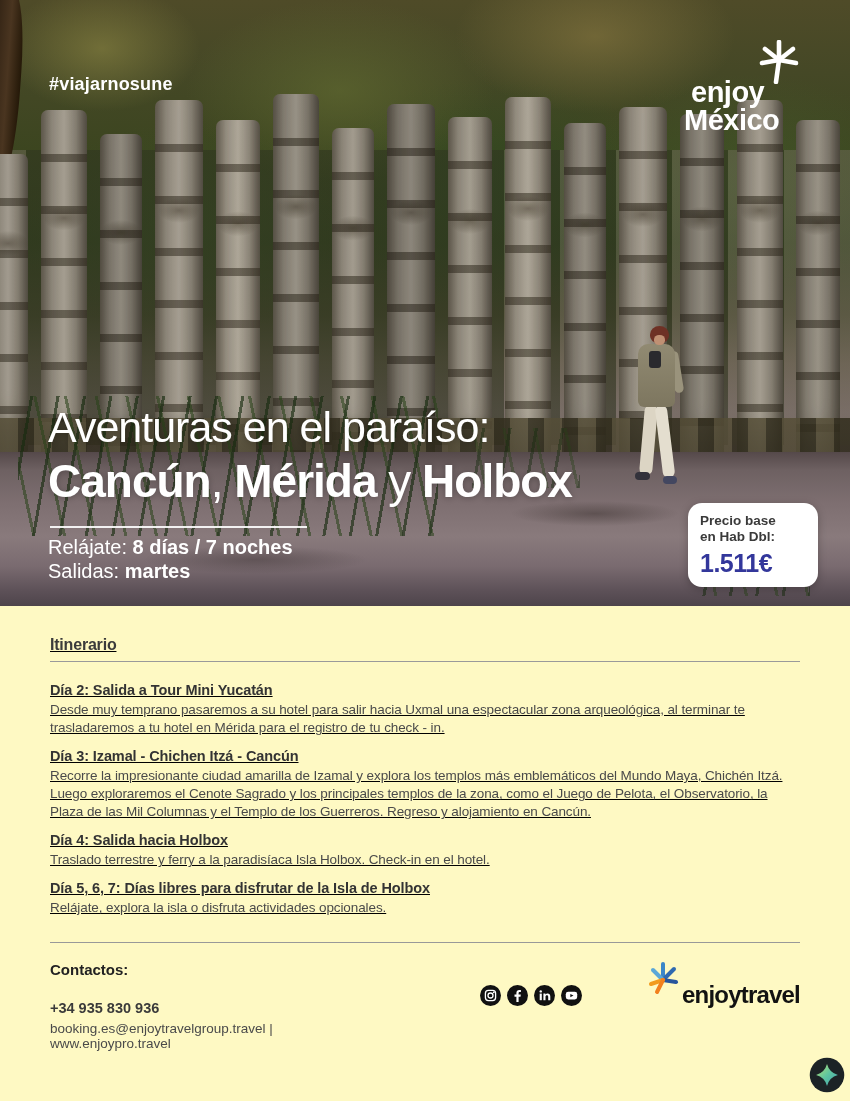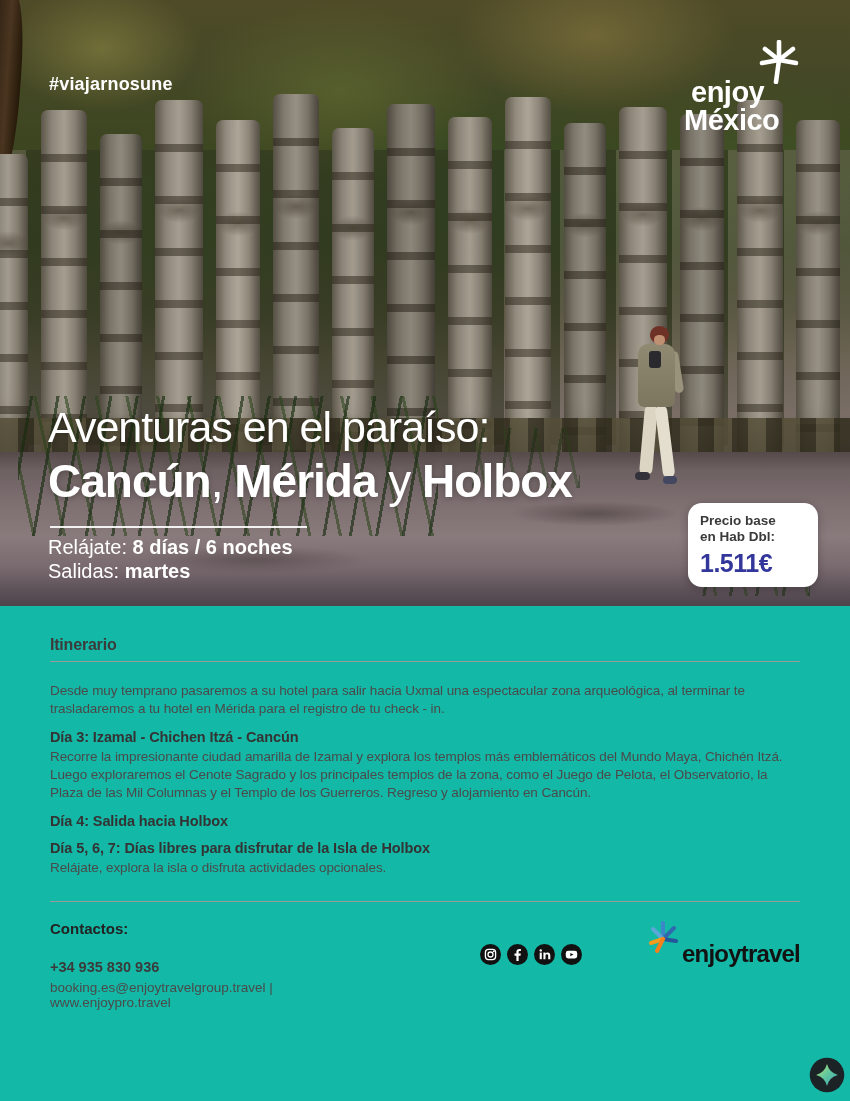--- a/index.html
+++ b/index.html
@@ -1,20 +1,20 @@
 <!DOCTYPE html>
 <html><head>
 <meta charset="utf-8">
 <style>
   * { margin:0; padding:0; box-sizing:border-box; }
   html,body { background:#e8e8e8; }
   body { font-family:"Liberation Sans", sans-serif; }
   .page {
     position:relative; width:850px; height:1101px; margin:0 auto;
-    background:#14b8a6; overflow:hidden;
+    background:#fef9c3; overflow:hidden;
   }
 
   
   .hero {
     position:relative; width:850px; height:606px; overflow:hidden;
     background:
       radial-gradient(ellipse 140px 90px at 12% 8%,  rgba(146,140,70,.55), transparent 70%),
       radial-gradient(ellipse 220px 130px at 40% 15%, rgba(100,110,50,.6), transparent 70%),
       radial-gradient(ellipse 200px 110px at 70% 6%,  rgba(150,130,70,.5), transparent 70%),
       radial-gradient(ellipse 260px 160px at 58% 32%, rgba(45,75,35,.65), transparent 72%),
@@ -121,21 +121,21 @@
 
   .pricebox {
     position:absolute; left:688px; top:503px; width:130px; height:84px; z-index:6;
     background:#ffffff; border-radius:14px; padding:10px 12px 8px 12px;
     box-shadow:0 2px 8px rgba(0,0,0,.25);
   }
   .pricebox .pl { font-size:13.5px; font-weight:700; color:#3a3a3a; line-height:16px; }
   .pricebox .pv { font-size:25px; font-weight:700; color:#33379B; letter-spacing:-.5px; margin-top:4px; }
 
   
-  .content { padding:30px 50px 0 50px; }
+  .content { padding:30px 50px 0 50px;text-decoration:underline; }
   .itin-head { font-size:16px; font-weight:700; color:#3b3b3b; letter-spacing:-.2px; }
   .itin-rule { border:none; border-top:1px solid #9a9a9a; margin-top:7px; }
   .days { margin-top:20px; }
   .day { margin-bottom:11px; }
   .day-title { font-size:14.5px; font-weight:700; color:#333333; margin-bottom:3px; letter-spacing:-.1px; }
   .day-desc  { font-size:13.5px; color:#4a4a4a; line-height:1.34; letter-spacing:-.1px; }
   .bottom-rule { border:none; border-top:1px solid #999999; margin:24px 50px 0 50px; }
 
   
   .footer { display:flex; padding:18px 50px 0 50px; align-items:flex-start; }
@@ -214,49 +214,51 @@
     </div>
 
     <div class="hero-text title">
       <div class="t1">Aventuras en el paraíso:</div>
       <div class="t2"><b>Cancún</b><span>, </span><b>Mérida</b><span> y </span><b>Holbox</b></div>
     </div>
 
     <div class="sepline"></div>
 
     <div class="hero-text dur">
-      <div><span>Relájate: </span><b>8 días / 6 noches</b></div>
+      <div><span>Relájate: </span><b>8 días / 7 noches</b></div>
       <div><span>Salidas: </span><b>martes</b></div>
     </div>
 
     <div class="pricebox">
       <div class="pl">Precio base</div>
       <div class="pl">en Hab Dbl:</div>
       <div class="pv" style="color: rgb(51, 55, 155);">1.511€</div>
     </div>
   </div>
 
   <div class="content">
     <h2 class="itin-head">Itinerario</h2>
     <hr class="itin-rule">
     <div class="days" id="days">
   <div class="day">
   </div>
 
   <div class="day">
+    <h3 class="day-title">Día 2: Salida a Tour Mini Yucatán</h3>
     <p class="day-desc">Desde muy temprano pasaremos a su hotel para salir hacia Uxmal una espectacular zona arqueológica, al terminar te trasladaremos a tu hotel en Mérida para el registro de tu check - in.</p>
   </div>
 
   <div class="day">
     <h3 class="day-title">Día 3: Izamal - Chichen Itzá - Cancún</h3>
     <p class="day-desc">Recorre la impresionante ciudad amarilla de Izamal y explora los templos más emblemáticos del Mundo Maya, Chichén Itzá. Luego exploraremos el Cenote Sagrado y los principales templos de la zona, como el Juego de Pelota, el Observatorio, la Plaza de las Mil Columnas y el Templo de los Guerreros. Regreso y alojamiento en Cancún.</p>
   </div>
 
   <div class="day">
     <h3 class="day-title">Día 4: Salida hacia Holbox</h3>
+    <p class="day-desc">Traslado terrestre y ferry a la paradisíaca Isla Holbox. Check-in en el hotel.</p>
   </div>
 
   <div class="day">
     <h3 class="day-title">Día 5, 6, 7: Días libres para disfrutar de la Isla de Holbox</h3>
     <p class="day-desc">Relájate, explora la isla o disfruta actividades opcionales.</p>
   </div>
 
 </div>
   </div>
 

